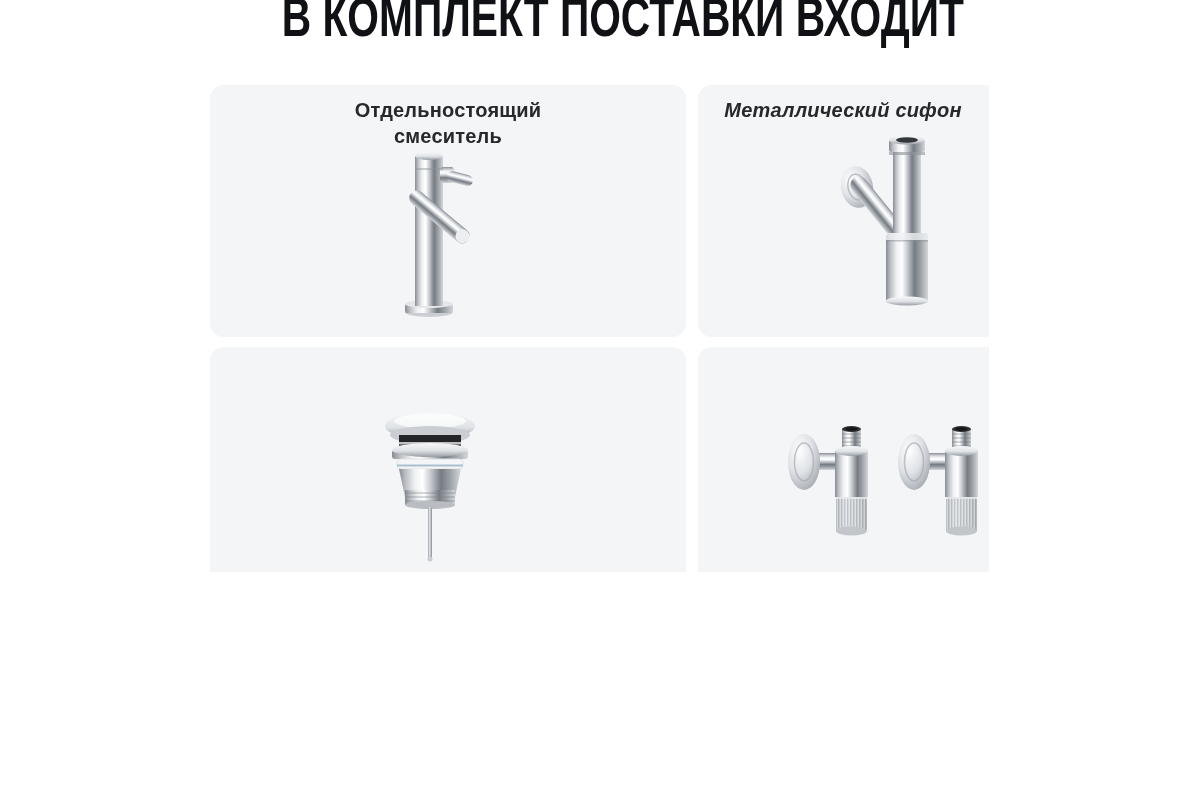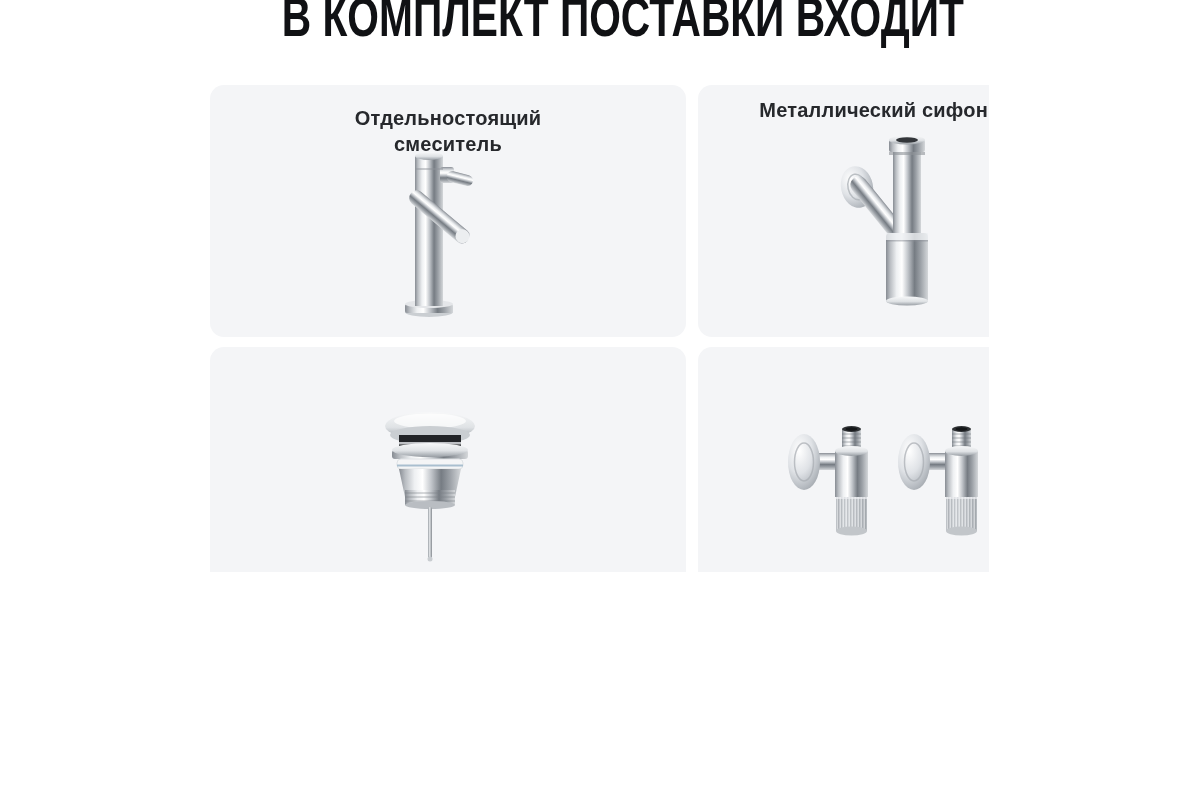--- a/index.html
+++ b/index.html
@@ -5,22 +5,22 @@
   html,body{margin:0;padding:0;background:#ffffff;}
   .stage{position:relative;width:1200px;height:572px;background:#ffffff;overflow:hidden;
          font-family:"Liberation Sans",sans-serif;}
   .heading-wrap{position:absolute;left:46px;right:0;top:-13px;text-align:center;}
   .heading{display:inline-block;margin:0;font-size:55px;font-weight:800;line-height:1.1;
            color:#101114;white-space:nowrap;transform:scaleX(0.74);transform-origin:center top;}
   .card{position:absolute;background:#f4f5f7;border-radius:14px;overflow:hidden;}
   .card--clipped{border-radius:14px 0 0 14px;}
   .card-title{font-weight:700;font-size:20px;line-height:26px;color:#26282c;
               text-align:center;padding-top:12px;letter-spacing:.2px;}
-  .card--clipped .card-title{text-align:right;padding-right:1px;white-space:nowrap;}
-  #card-faucet .card-title{max-width:250px;margin:8px auto;}
+  .card--clipped .card-title{text-align:center;padding-right:1px;white-space:nowrap;font-style:italic;}
+  #card-faucet .card-title{max-width:250px;margin:0 auto;}
   .art{position:absolute;}
 </style>
 </head>
 <body>
 
 <div class="stage">
 
   <svg width="0" height="0" style="position:absolute" aria-hidden="true">
     <defs>
       <linearGradient id="chv" x1="0" y1="0" x2="1" y2="0">

